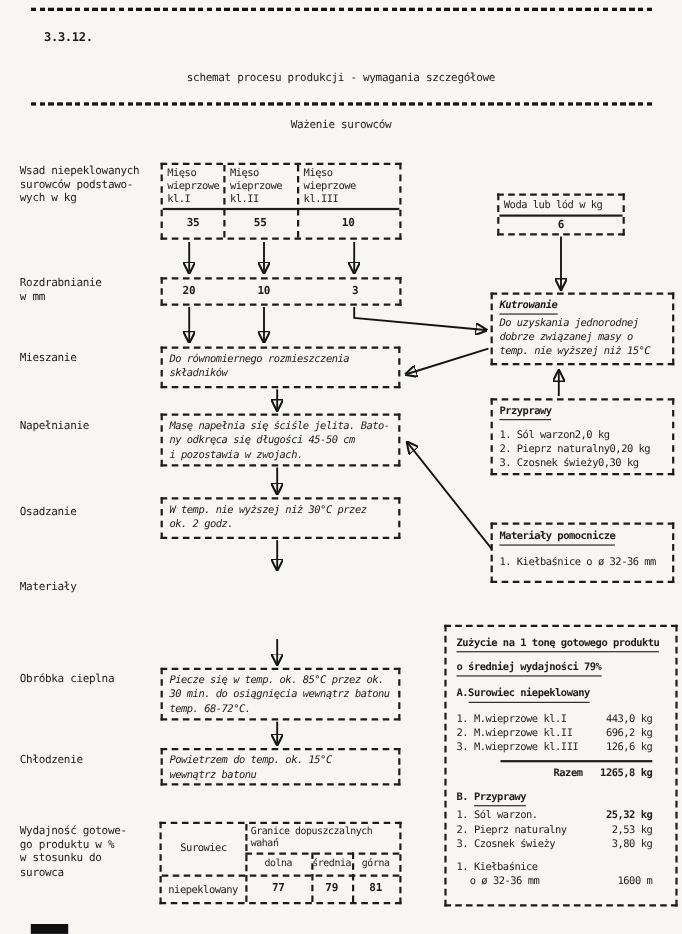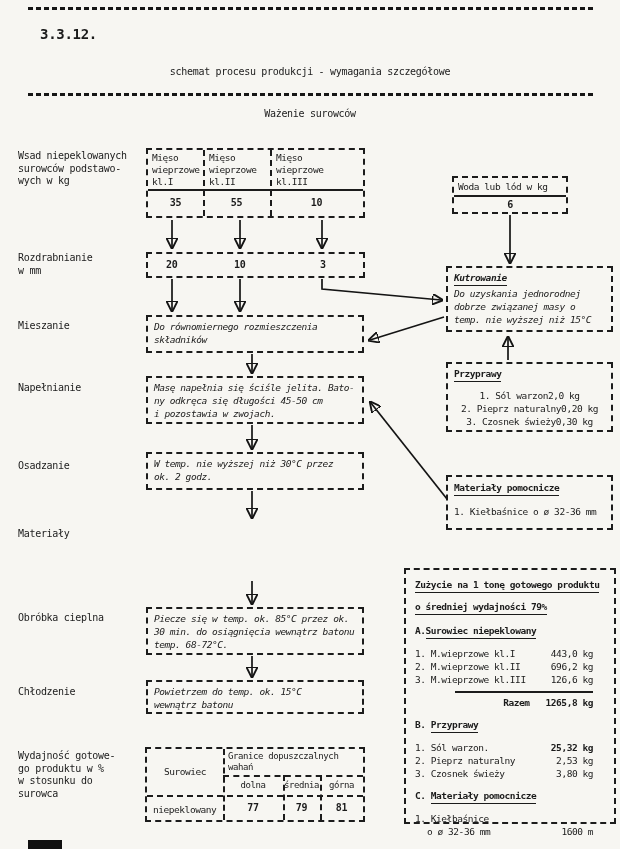--- a/index.html
+++ b/index.html
@@ -16,34 +16,34 @@
   .tiny { font-size:9px; letter-spacing:-0.4px; }
   .b { font-weight:bold; }
   .center { text-align:center; }
   .dbox { position:absolute; border:2px dashed #1c1c1c; }
   .sep { position:absolute; left:28px; width:566px; height:3px;
          background:repeating-linear-gradient(90deg,#161616 0 5px,transparent 5px 8px); }
   .und { display:inline-block; border-bottom:1.7px solid #1b1b1b; padding-bottom:1px; }
   .vsep { position:absolute; top:0; bottom:0; border-left:2px dashed #1c1c1c; }
   .hsolid { position:absolute; left:0; right:0; border-top:2px solid #1c1c1c; }
   .hdash { position:absolute; border-top:2px dashed #1c1c1c; }
-  .row { display:flex; justify-content:center; }
+  .row { display:flex; justify-content:flex-start; }
   .procbox { padding:3px 6px;font-style:italic; }
   .zu-row { display:flex; justify-content:space-between; padding-right:12px; }
   svg.arrows { position:absolute; left:0; top:0; pointer-events:none; }
   svg.arrows line, svg.arrows path { stroke:#141414; stroke-width:1.7; fill:none; }
   .artifact { position:absolute; background:#101010; }
 </style>
 </head>
 <body>
 
 <div class="page">
 
   <div class="sep" style="top:7px"></div>
-  <div class="abs txt b" style="left:40px;top:28px;font-size:14px">3.3.12.</div>
+  <div class="abs txt b" style="left:40px;top:28px;font-size:11px">3.3.12.</div>
   <div class="abs txt center" style="left:0;right:0;top:66px">schemat procesu produkcji - wymagania szczegółowe</div>
   <div class="sep" style="top:93px"></div>
   <div class="abs txt center" style="left:0;right:0;top:108px">Ważenie surowców</div>
 
   <div class="abs txt pre" style="left:18px;top:150px">Wsad niepeklowanych
 surowców podstawo-
 wych w kg</div>
   <div class="abs txt pre" style="left:18px;top:252px">Rozdrabnianie
 w mm</div>
   <div class="abs txt" style="left:18px;top:320px">Mieszanie</div>
@@ -150,35 +150,34 @@
           <span>3. M.wieprzowe kl.III</span>
           <span>126,6 kg</span>
         </div>
     </div>
     <div style="width:138px;margin:5px 12px 0 auto;border-top:2px solid #1c1c1c"></div>
     <div class="small b" style="display:flex;justify-content:flex-end;gap:16px;padding-right:12px;margin-top:3px">
       <span>Razem</span>
         <span>1265,8 kg</span>
     </div>
     <div class="small b" style="margin-top:9px"><span>B.</span>&nbsp;<span class="und">Przyprawy</span></div>
-    <div style="margin-top:8px">
+    <div style="margin-top:2px">
       <div class="zu-row small">
           <span>1. Sól warzon.</span>
           <span class="b">25,32 kg</span>
         </div>
       <div class="zu-row small">
           <span>2. Pieprz naturalny</span>
           <span>2,53 kg</span>
         </div>
       <div class="zu-row small">
           <span>3. Czosnek świeży</span>
           <span>3,80 kg</span>
         </div>
     </div>
-    <div class="small b" style="margin-top:9px"><span>C.</span>&nbsp;<span class="und">Materiały pomocnicze</span></div>
     <div class="small" style="margin-top:8px"><span>1. Kiełbaśnice</span></div>
     <div class="zu-row small">
         <span style="padding-left:12px">o ø 32-36 mm</span>
         <span>1600 m</span>
       </div>
   </div>
 
   <div class="dbox procbox" style="left:146px;top:607px;width:218px;height:48px">
     <div class="small pre">Piecze się w temp. ok. 85°C przez ok.
 30 min. do osiągnięcia wewnątrz batonu

